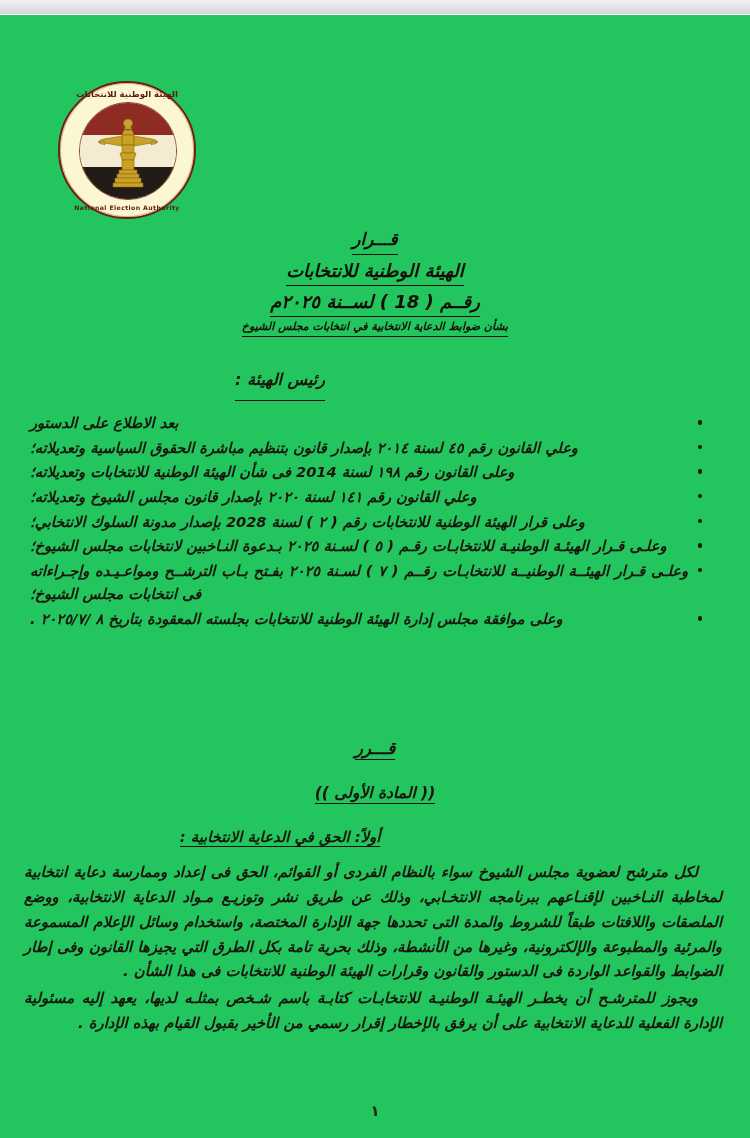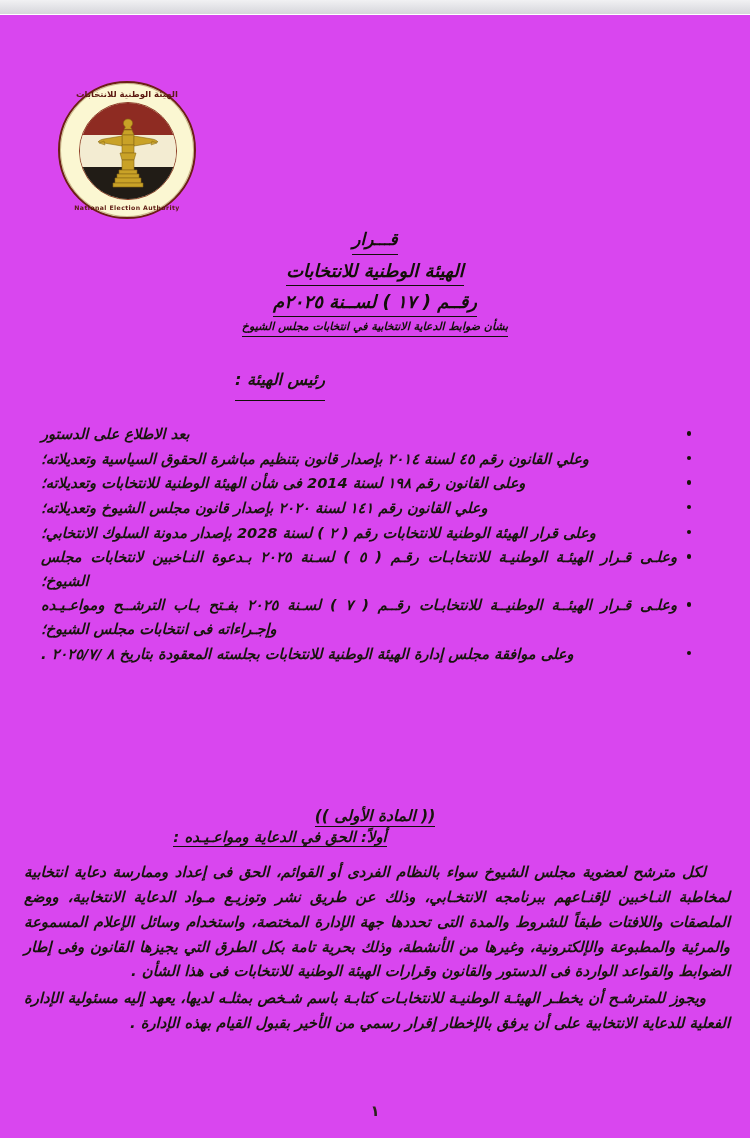--- a/index.html
+++ b/index.html
@@ -23,21 +23,21 @@
     height: 14px;
     background: linear-gradient(to bottom, #f1f1f3 0%, #e2e2e6 55%, #d6d6da 100%);
     border-bottom: 1px solid #ffffff;
   }
 
   .page {
     position: absolute;
     top: 15px; left: 0;
     width: 750px;
     height: 1123px;
-    background: #d946ef;
+    background: #22c55e;
     direction: rtl;
     color: #17150c;
   }
 
   
   .logo-wrap {
     position: absolute;
     top: 58px;
     left: 50px;
     width: 160px;
@@ -148,21 +148,21 @@
     padding-bottom: 11px;
     margin-right: 190px;
   }
 
   
   ul.recitals {
     position: absolute;
     top: 392px;
     right: 26px;
     left: 26px;
-    margin: 15px;
+    margin: 4px;
     padding: 0 18px 0 0;
     list-style: none;
   }
   ul.recitals li {
     position: relative;
     font-size: 14.6px;
     font-weight: bold;
     font-style: italic;
     line-height: 1.62;
     text-align: justify;
@@ -197,21 +197,20 @@
     font-style: italic;
     border-bottom: 1.6px solid #120f08;
     padding-bottom: 1px;
   }
   .madda {
     position: absolute;
     top: 768px;
     left: 0;
     width: 750px;
     text-align: center;
-    margin-top: 23px;
   }
   .madda span {
     display: inline-block;
     font-size: 15.5px;
     font-weight: bold;
     font-style: italic;
     border-bottom: 1.5px solid #120f08;
     padding-bottom: 1px;
   }
 
@@ -229,21 +228,21 @@
     font-weight: bold;
     font-style: italic;
     border-bottom: 1.4px solid #120f08;
     padding-bottom: 1px;
     margin-right: 190px;
   }
 
   .body-text {
     position: absolute;
     top: 845px;
-    right: 20px;
+    right: 28px;
     left: 24px;
   }
   .body-text p {
     margin: 0 0 2px 0;
     font-size: 14.8px;
     font-weight: bold;
     font-style: italic;
     line-height: 1.68;
     text-align: justify;
     text-indent: 24px;
@@ -296,45 +295,48 @@
           </g>
         </svg>
       </div>
       <div class="seal-text-bottom">National Election Authority</div>
     </div>
   </div>
 
   <div class="title-block">
     <div class="title-line t1"><span class="ul">قـــرار</span></div>
     <div class="title-line t2"><span class="ul">الهيئة الوطنية للانتخابات</span></div>
-    <div class="title-line t3"><span class="ul">رقــم ( ١٧ )  لســنة ٢٠٢٥م</span></div>
+    <div class="title-line t3"><span class="ul">رقــم ( 18 )  لســنة ٢٠٢٥م</span></div>
     <div class="title-line t4"><span class="ul">بشأن ضوابط الدعاية الانتخابية في انتخابات مجلس الشيوخ</span></div>
   </div>
 
   <div class="rais">
     <span>رئيس الهيئة :</span>
   </div>
 
   <ul class="recitals">
     <li>بعد الاطلاع على الدستور</li>
     <li>وعلي القانون رقم ٤٥ لسنة ٢٠١٤ بإصدار قانون بتنظيم مباشرة الحقوق السياسية وتعديلاته؛</li>
     <li>وعلى القانون رقم ١٩٨ لسنة 2014 فى شأن الهيئة الوطنية للانتخابات وتعديلاته؛</li>
     <li>وعلي  القانون رقم ١٤١ لسنة ٢٠٢٠ بإصدار قانون  مجلس الشيوخ وتعديلاته؛</li>
     <li>وعلى قرار الهيئة الوطنية  للانتخابات رقم ( ٢ ) لسنة 2028 بإصدار مدونة السلوك الانتخابي؛</li>
     <li>وعلـى قـرار الهيئـة الوطنيـة  للانتخابـات رقـم ( ٥ ) لسـنة ٢٠٢٥ بـدعوة النـاخبين لانتخابات مجلس الشيوخ؛</li>
     <li>وعلـى قـرار الهيئــة الوطنيــة  للانتخابـات رقــم ( ٧ ) لسـنة ٢٠٢٥ بفـتح بـاب الترشــح ومواعـيـده وإجـراءاته فى انتخابات مجلس الشيوخ؛</li>
     <li>وعلى موافقة مجلس إدارة الهيئة الوطنية للانتخابات بجلسته المعقودة بتاريخ ٨ /٢٠٢٥/٧ .</li>
   </ul>
 
+  <div class="qarrar">
+    <span>قـــرر</span>
+  </div>
   <div class="madda">
     <span>(( المادة الأولى ))</span>
   </div>
 
   <div class="awwalan">
-    <span>أولاً: الحق في الدعاية ومواعـيـده :</span>
+    <span>أولاً: الحق في الدعاية الانتخابية :</span>
   </div>
 
   <div class="body-text">
     <p>لكل مترشح لعضوية مجلس الشيوخ سواء بالنظام الفردى أو القوائم، الحق فى إعداد وممارسة دعاية انتخابية لمخاطبة النـاخبين لإقنـاعهم ببرنامجه الانتخـابي، وذلك عن طريق نشر وتوزيـع مـواد الدعاية الانتخابية، ووضع الملصقات واللافتات طبقاً للشروط والمدة التى تحددها جهة الإدارة المختصة، واستخدام وسائل الإعلام المسموعة والمرئية والمطبوعة والإلكترونية، وغيرها من الأنشطة، وذلك بحرية تامة بكل الطرق التي يجيزها القانون وفى إطار الضوابط والقواعد الواردة فى الدستور والقانون وقرارات الهيئة الوطنية  للانتخابات فى هذا الشأن .</p>
     <p>ويجوز للمترشـح أن يخطـر الهيئـة الوطنيـة للانتخابـات كتابـة باسم شـخص بمثلـه لديها، يعهد إليه مسئولية الإدارة الفعلية للدعاية الانتخابية على أن يرفق بالإخطار إقرار رسمي من الأخير بقبول القيام بهذه الإدارة .</p>
   </div>
 
   <div class="page-number">١</div>
 
 </div>

